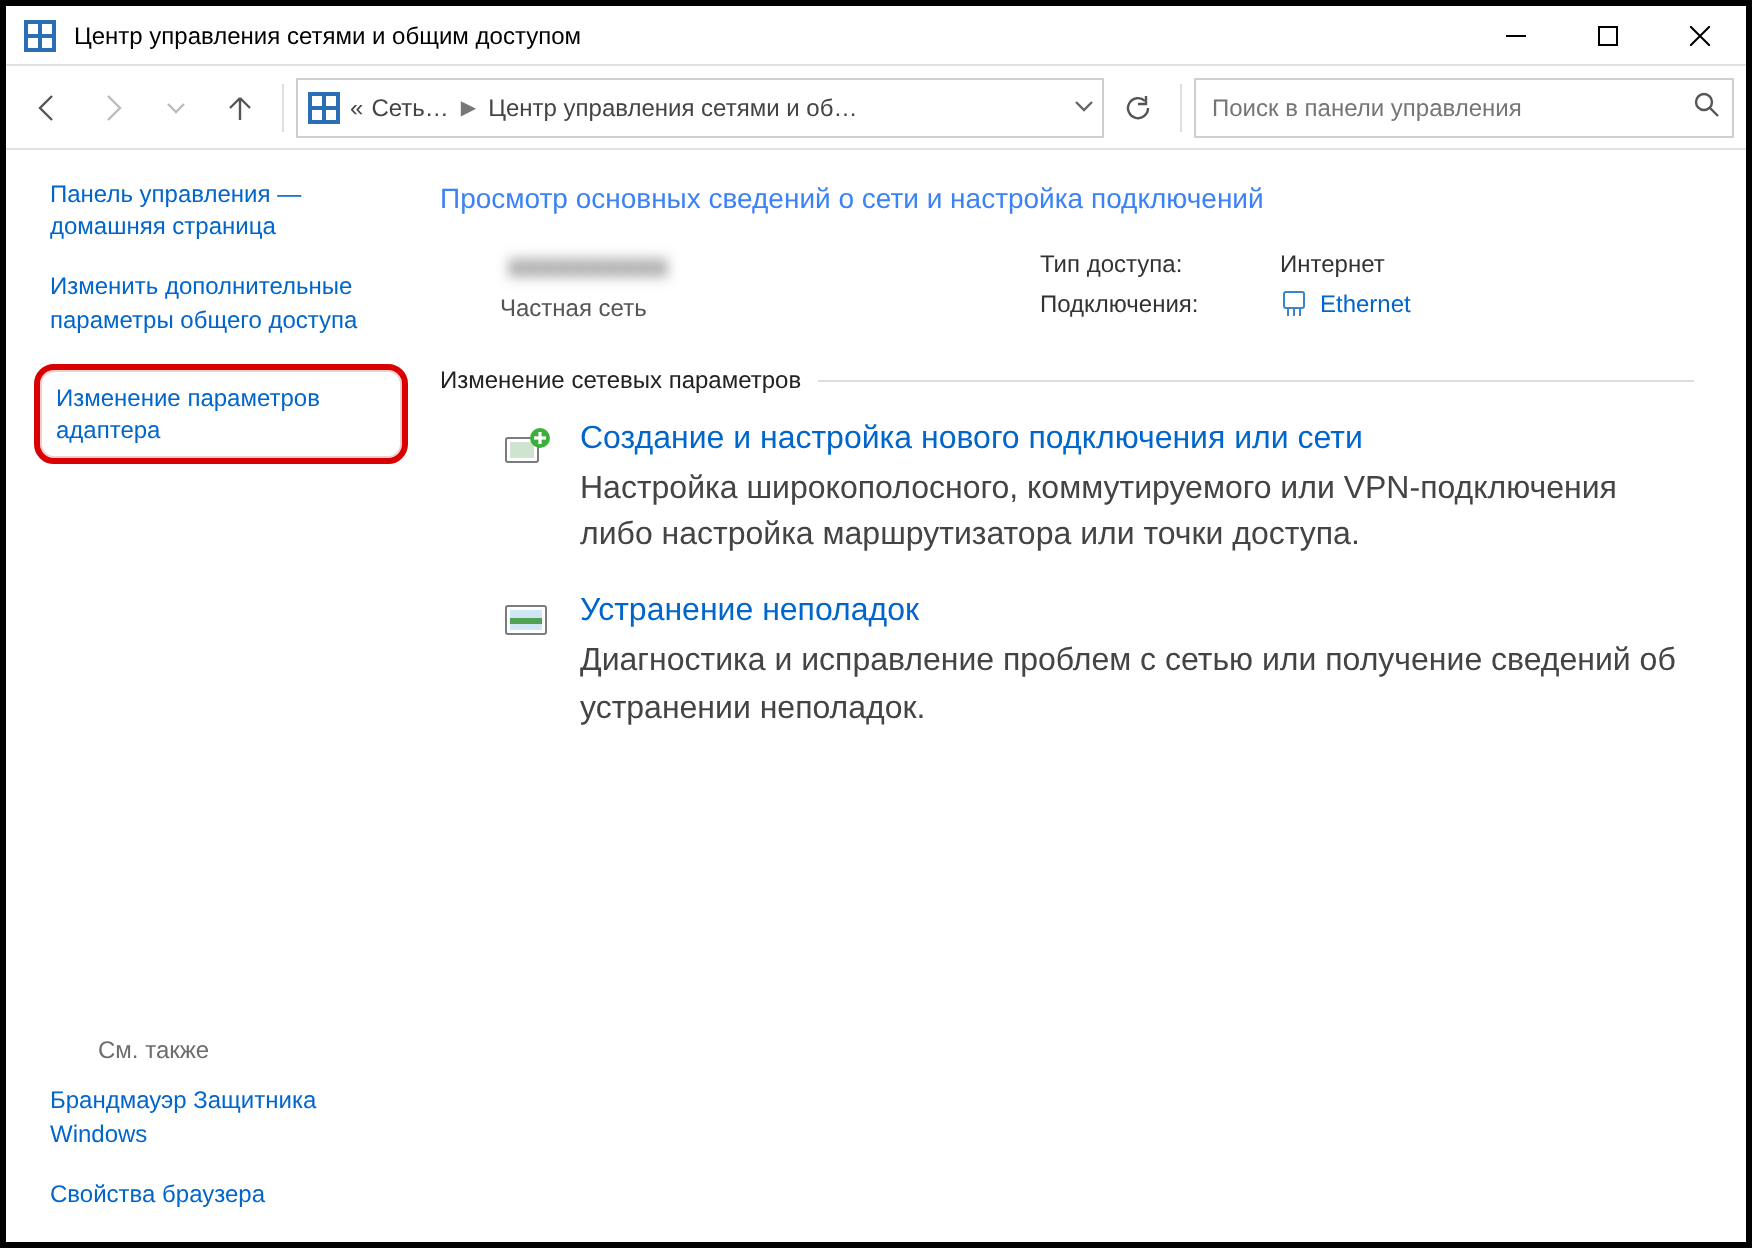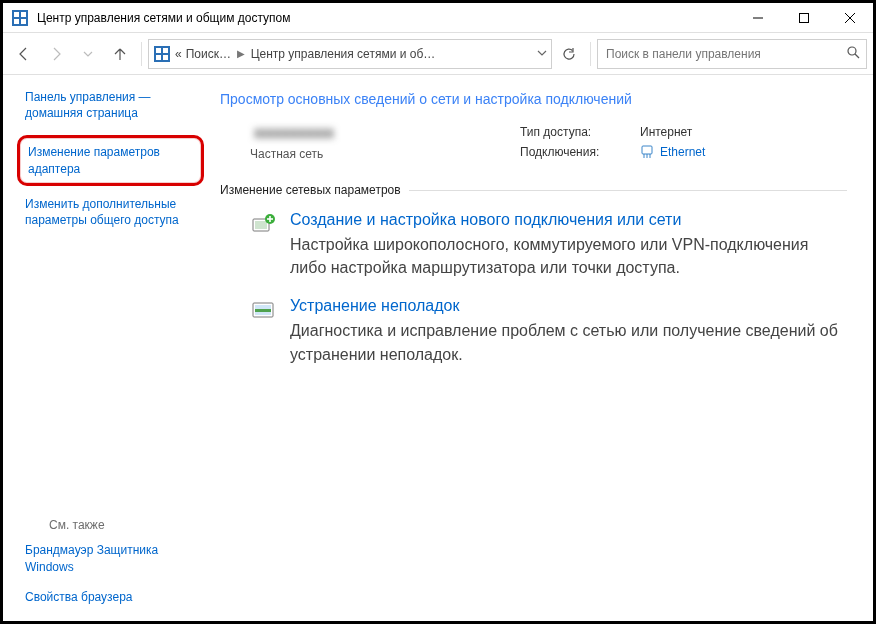--- a/index.html
+++ b/index.html
@@ -114,21 +114,21 @@
       <span class="cicon">
         <svg width="16" height="16" viewBox="0 0 16 16">
             <rect x="0" y="0" width="16" height="16" fill="#2a6fb5"></rect>
             <rect x="2" y="2" width="5" height="5" fill="#fff"></rect>
             <rect x="9" y="2" width="5" height="5" fill="#fff"></rect>
             <rect x="2" y="9" width="5" height="5" fill="#fff"></rect>
             <rect x="9" y="9" width="5" height="5" fill="#fff"></rect>
           </svg>
       </span>
       <span>«</span>
-      <span>Поиск…</span>
+      <span>Сеть…</span>
       <span class="chev">▶</span>
       <span>Центр управления сетями и об…</span>
       <span class="dd">
         <svg width="10" height="10" viewBox="0 0 10 10">
             <path d="M1 3 L5 7 L9 3" fill="none" stroke="#666" stroke-width="1.2"></path>
           </svg>
       </span>
     </div>
     <div class="refreshbtn">
       <svg width="16" height="16" viewBox="0 0 16 16">
@@ -145,22 +145,22 @@
             <line x1="9" y1="9" x2="13" y2="13" stroke="#555" stroke-width="1.2"></line>
           </svg>
       </span>
     </div>
   </div>
 
   <div class="body">
 
     <div class="sidebar">
       <div class="sidelink">Панель управления — домашняя страница</div>
+      <div class="sidelink">Изменить дополнительные параметры общего доступа</div>
       <div class="sidelink highlight">Изменение параметров адаптера</div>
-      <div class="sidelink">Изменить дополнительные параметры общего доступа</div>
       <div class="grow"></div>
       <div class="sidehdr">См. также</div>
       <div class="sidelink">Брандмауэр Защитника Windows</div>
       <div class="sidelink" style="margin-bottom:6px">Свойства браузера</div>
     </div>
 
     <div class="main">
       <h1>Просмотр основных сведений о сети и настройка подключений</h1>
 
       <div class="group">

